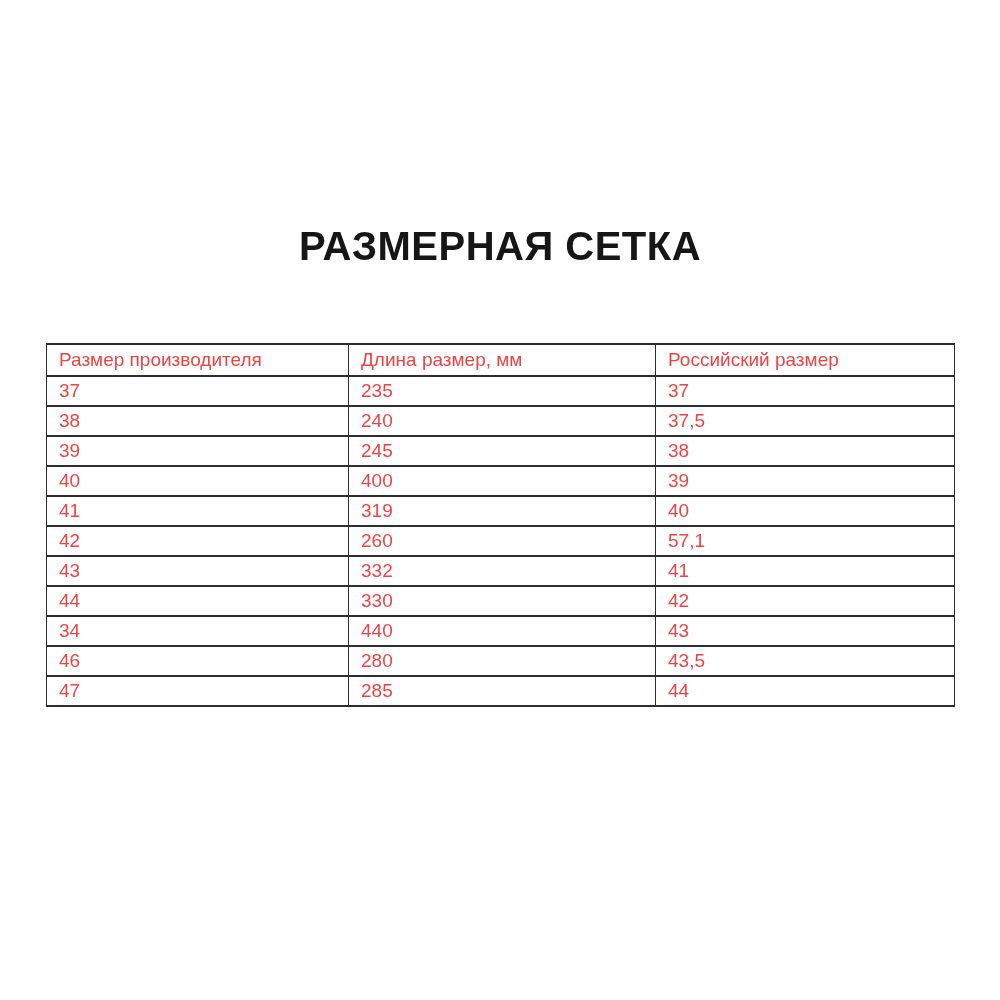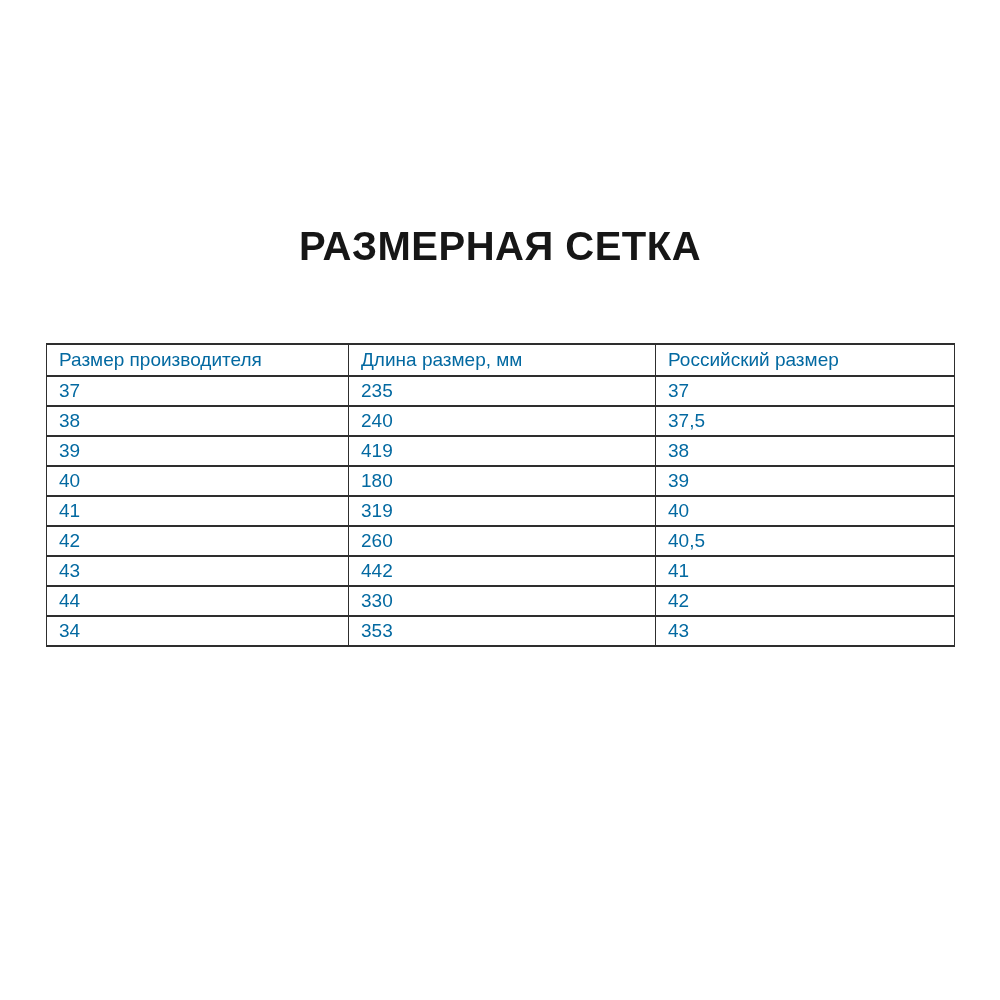--- a/index.html
+++ b/index.html
@@ -26,21 +26,21 @@
     color: #161616;
   }
   .size-table {
     position: absolute;
     left: 46px;
     top: 343px;
     width: 908px;
     border-collapse: collapse;
     table-layout: fixed;
     font-size: 19px;
-    color: #0369a1;
+    color: #ef4444;
   }
   .size-table th,
   .size-table td {
     border-left: 1px solid #2e2e2e;
     border-right: 1px solid #2e2e2e;
     border-top: 2px solid #2e2e2e;
     border-bottom: 2px solid #2e2e2e;
     text-align: left;
     vertical-align: middle;
     font-weight: 400;
@@ -80,49 +80,59 @@
           <td>235</td>
           <td>37</td>
         </tr>
         <tr>
           <td>38</td>
           <td>240</td>
           <td>37,5</td>
         </tr>
         <tr>
           <td>39</td>
-          <td>419</td>
+          <td>245</td>
           <td>38</td>
         </tr>
         <tr>
           <td>40</td>
-          <td>180</td>
+          <td>400</td>
           <td>39</td>
         </tr>
         <tr>
           <td>41</td>
           <td>319</td>
           <td>40</td>
         </tr>
         <tr>
           <td>42</td>
           <td>260</td>
-          <td>40,5</td>
+          <td>57,1</td>
         </tr>
         <tr>
           <td>43</td>
-          <td>442</td>
+          <td>332</td>
           <td>41</td>
         </tr>
         <tr>
           <td>44</td>
           <td>330</td>
           <td>42</td>
         </tr>
         <tr>
           <td>34</td>
-          <td>353</td>
+          <td>440</td>
           <td>43</td>
+        </tr>
+        <tr>
+          <td>46</td>
+          <td>280</td>
+          <td>43,5</td>
+        </tr>
+        <tr>
+          <td>47</td>
+          <td>285</td>
+          <td>44</td>
         </tr>
       </tbody>
   </table>
 
 </div>
 
 </body></html>

